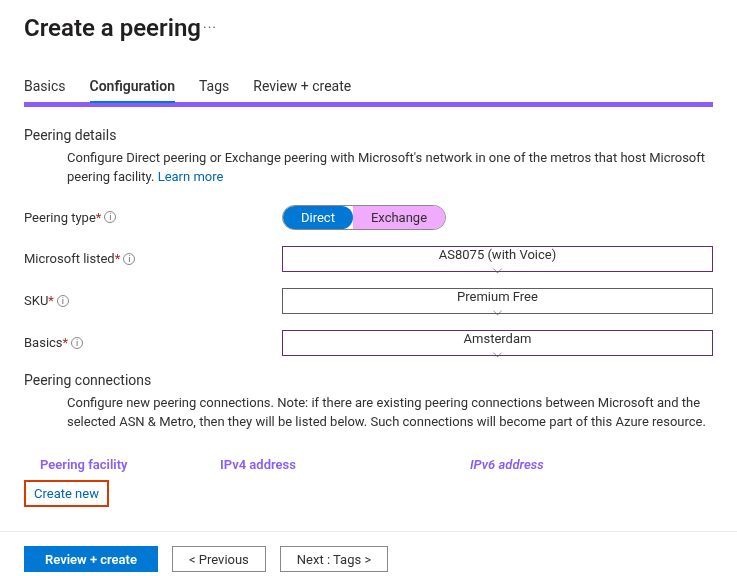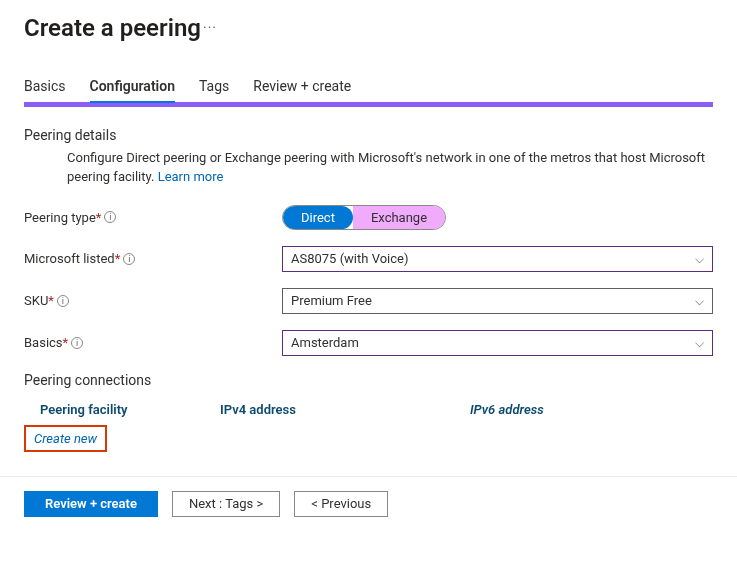--- a/index.html
+++ b/index.html
@@ -121,50 +121,50 @@
     width: 100%;
     border: 1px solid #605e5c;
     height: 26px;
     display: flex;
     align-items: center;
     justify-content: space-between;
     padding: 0 8px;
     font-size: 13px;
     cursor: pointer;
     background: #fff;
+    flex-direction: column;
   }
   .select.hi {
     border: 1px solid #5b2e84;
   }
   .chev {
     font-size: 12px;
     color: #605e5c;
   }
   .table-head {
     display: flex;
     font-weight: 600;
     font-size: 13px;
     padding: 8px 0 10px 16px;
-    color: #0c4a6e;
+    color: #8b5cf6;
   }
   .col-facility { width: 180px; }
   .col-ipv4 { width: 250px; }
   .col-ipv6 { flex: 1; font-style: italic; }
   .create-new-box {
     display: inline-block;
     border: 2px solid #d83b01;
     padding: 4px 8px;
     margin-left: 0px;
     margin-top: -2px;
   }
   .create-new-link {
     color: #0065b3;
     font-size: 13px;
     cursor: pointer;
-    font-style: italic;
   }
   .footer {
     border-top: 1px solid #edebe9;
     padding: 14px 24px;
     display: flex;
     gap: 14px;
   }
   .btn {
     height: 26px;
     padding: 0 16px;
@@ -256,31 +256,32 @@
     </div>
     <div class="form-control">
       <div class="select hi">
         <span>Amsterdam</span>
         <span class="chev">⌵</span>
       </div>
     </div>
   </div>
 
   <div class="section-title" style="margin-top:10px">Peering connections</div>
+  <div class="section-desc">Configure new peering connections. Note: if there are existing peering connections between Microsoft and the selected ASN &amp; Metro, then they will be listed below. Such connections will become part of this Azure resource.</div>
 
   <div class="table-head">
     <div class="col-facility">Peering facility</div>
     <div class="col-ipv4">IPv4 address</div>
     <div class="col-ipv6">IPv6 address</div>
   </div>
 
   <div style="margin-bottom:24px;">
     <span class="create-new-box">
       <span class="create-new-link">Create new</span>
     </span>
   </div>
 </div>
 
 <div class="footer">
   <div class="btn primary">Review + create</div>
+  <div class="btn">&lt; Previous</div>
   <div class="btn">Next : Tags &gt;</div>
-  <div class="btn">&lt; Previous</div>
 </div>
 
 </body></html>

